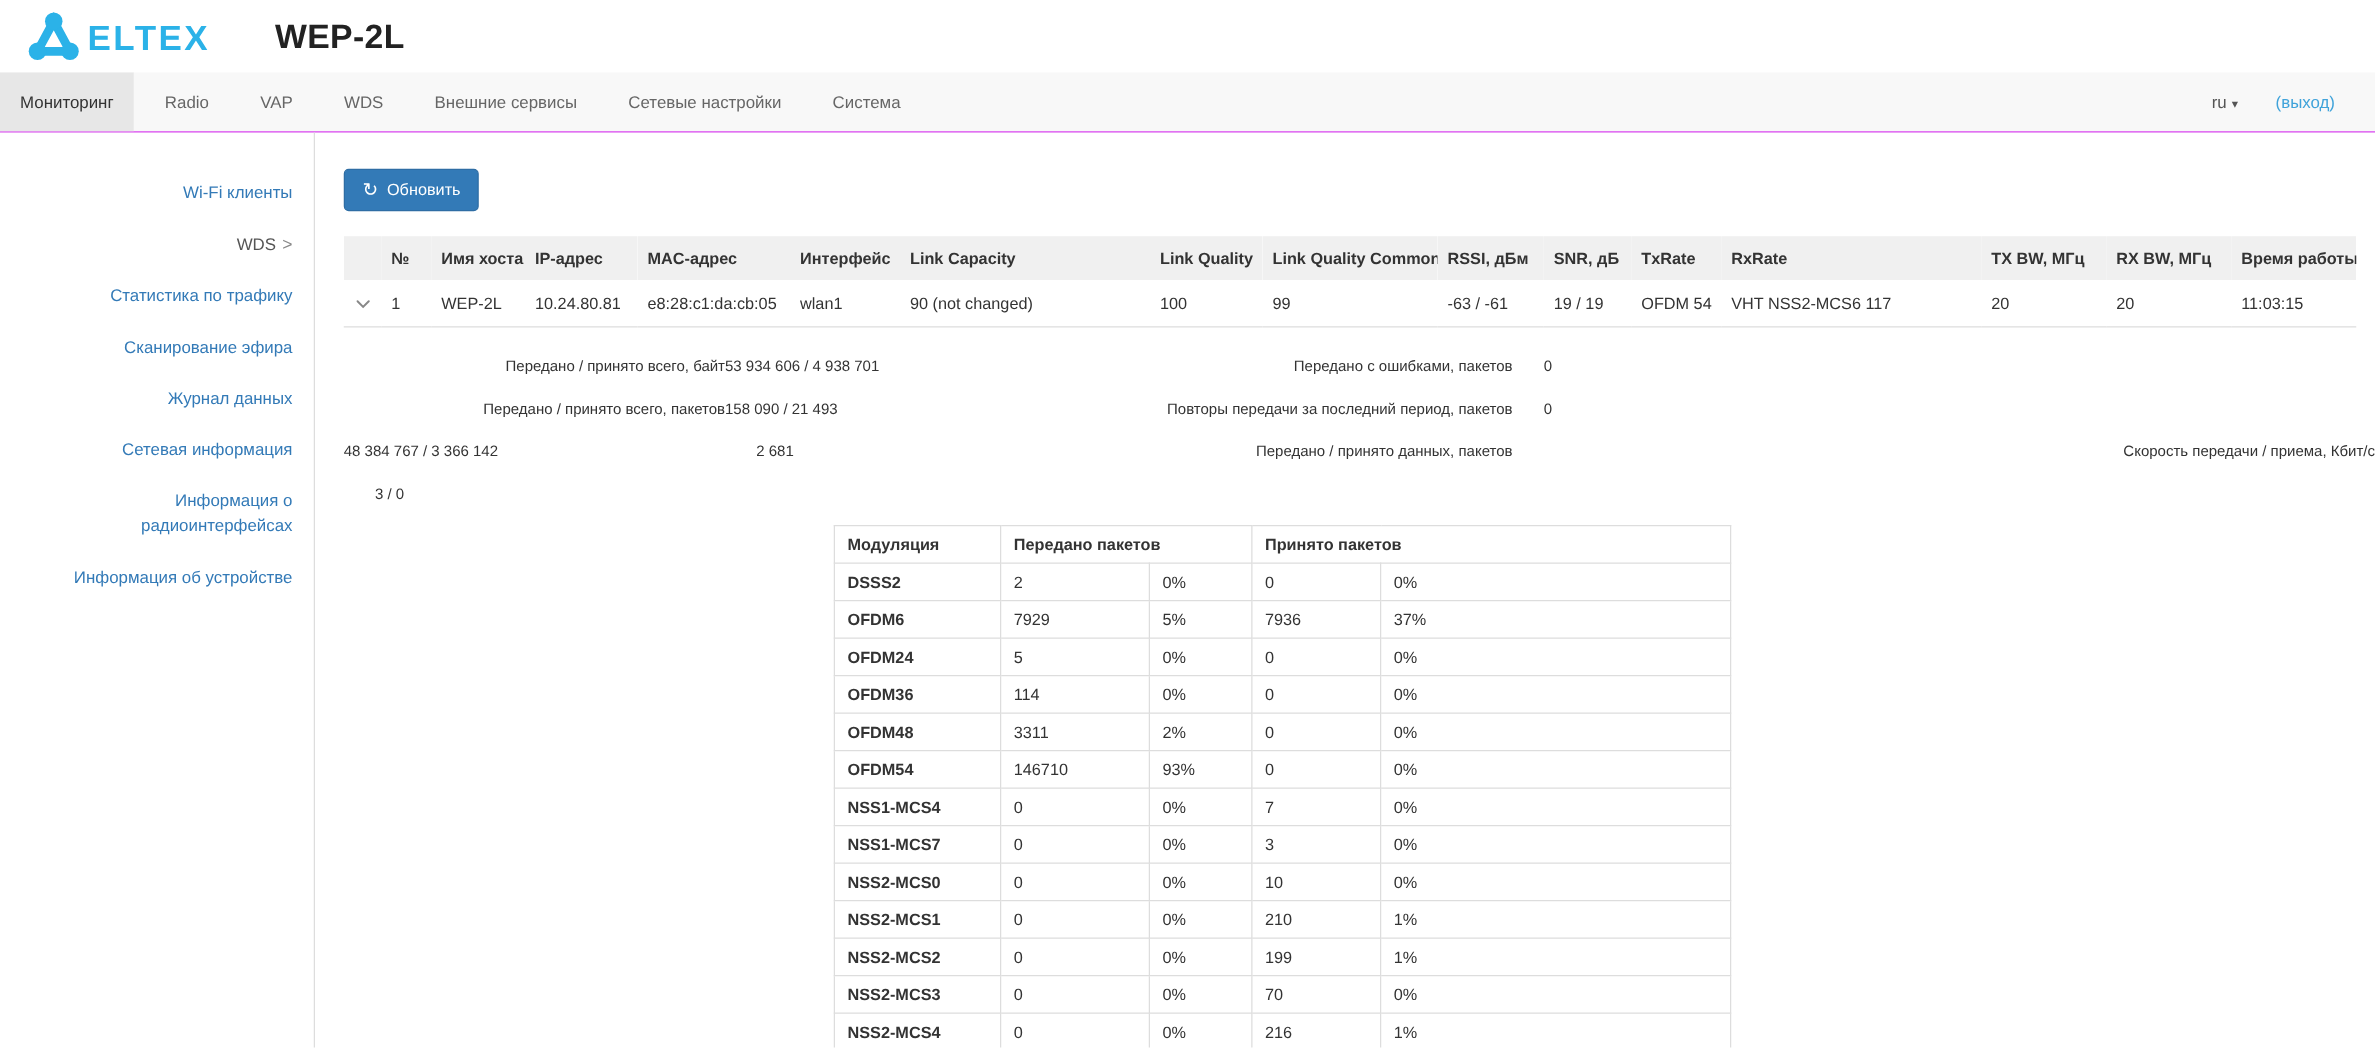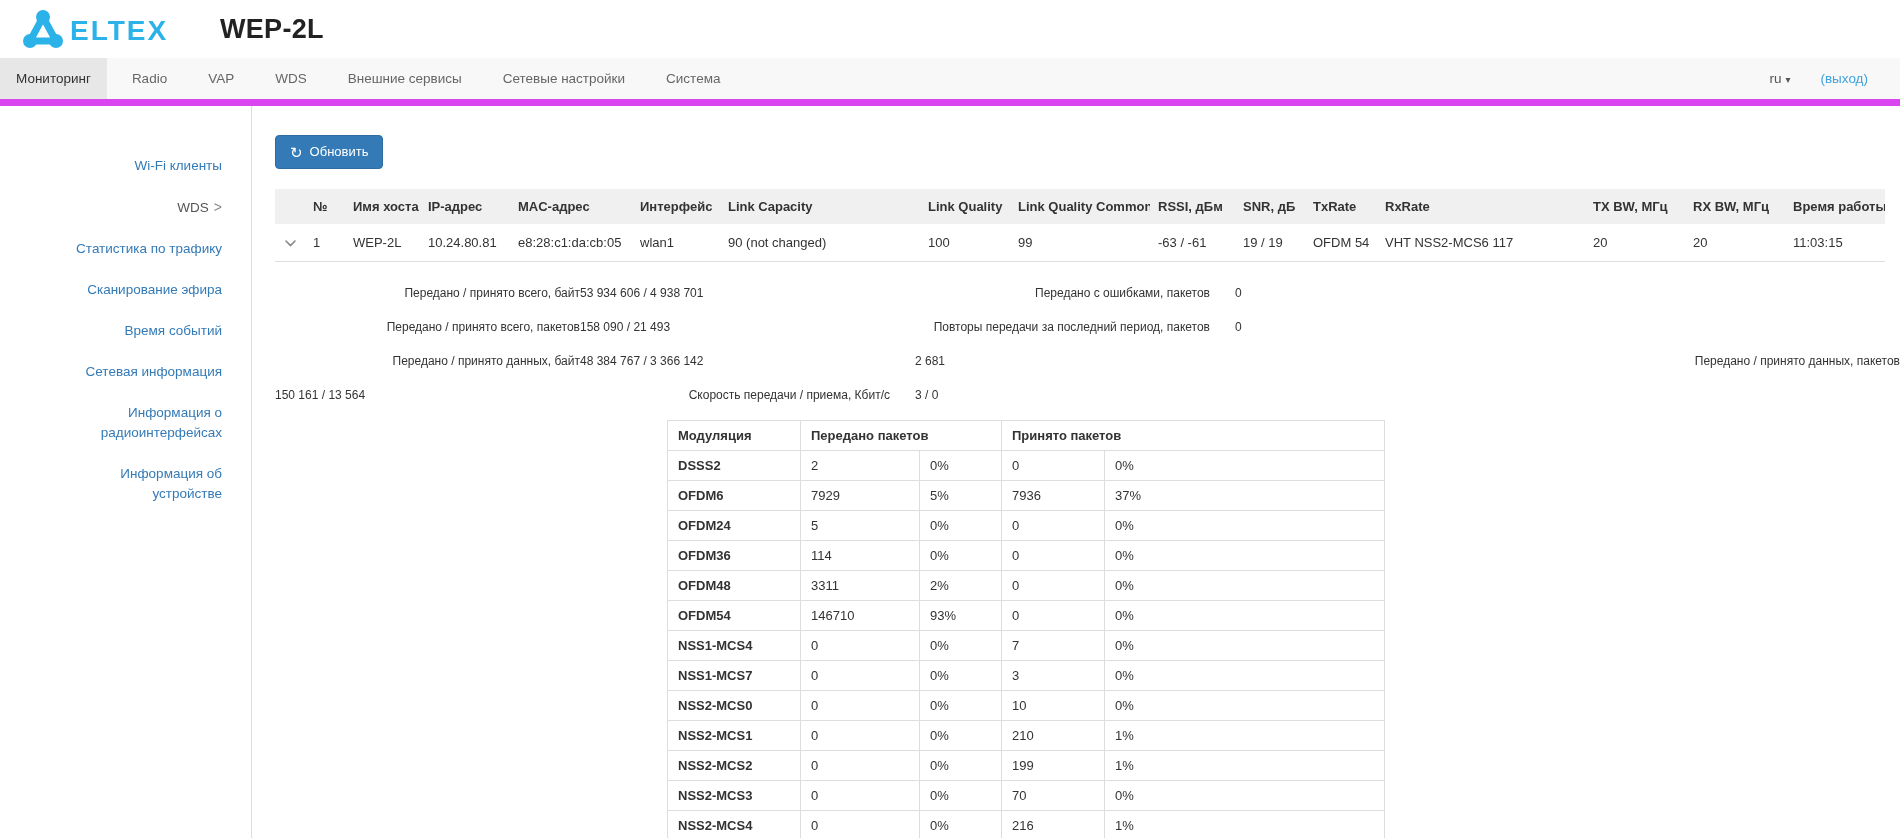--- a/index.html
+++ b/index.html
@@ -7,35 +7,35 @@
   body {
     width:1900px; height:838px; overflow:hidden;
     font-family:"Liberation Sans", sans-serif;
     color:#333; background:#fff; font-size:13.5px;
   }
   
   .topbar { height:58px; display:flex; align-items:center; background:#fff; }
   .logo { margin-left:20px; flex:0 0 auto; }
   .page-title { font-size:27px; font-weight:bold; color:#222; margin-left:50px; letter-spacing:0.3px; }
   
-  .navbar { height:48px; background:#f8f8f8; border-bottom:7px solid #d946ef;
+  .navbar { height:48px; background:#f8f8f8; border-bottom:1px solid #d946ef;
             display:flex; justify-content:space-between; align-items:stretch; }
   .nav-tabs { display:flex; list-style:none; margin:0; padding:0; }
   .nav-tab { display:flex; align-items:center; padding:0 16px; margin-right:9px;
              color:#666; cursor:pointer; white-space:nowrap; }
   .nav-tab.active { background:#e7e7e7; color:#333; }
   .nav-right { display:flex; align-items:center; margin-right:32px; }
   .lang { color:#555; cursor:pointer; margin-right:30px; }
   .lang .caret { font-size:10px; color:#555; margin-left:4px; }
   .logout { color:#40a3da; text-decoration:none; cursor:pointer; }
   
   .layout { display:flex; align-items:stretch; }
   .sidebar { width:252px; flex:0 0 252px; border-right:1px solid #ddd;
              padding:38px 17px 120px 55px; margin-top:0; }
-  .sidebar ul { list-style:none; margin:12px; padding:0; text-align:right; }
+  .sidebar ul { list-style:none; margin:0; padding:0; text-align:right; }
   .side-item { margin-bottom:21px; line-height:20px; color:#337ab7; cursor:pointer; }
   .side-item.active { color:#555; cursor:default; }
   .side-item .side-chevron { color:#888; margin-left:5px; font-size:14px; }
   .content { flex:1 1 auto; padding:29px 0 0 23px; }
   
   .refresh-btn { background:#337ab7; border:1px solid #2e6da4; color:#fff;
                  font-size:13px; font-family:inherit; padding:7px 14px; border-radius:4px;
                  display:inline-flex; align-items:center; gap:7px; cursor:pointer; line-height:18px; }
   .refresh-btn .ricon { font-size:15px; line-height:15px; }
   
@@ -93,21 +93,21 @@
   </div>
 </nav>
 
 <div class="layout">
   <aside class="sidebar">
     <ul>
         <li class="side-item">Wi-Fi клиенты</li>
         <li class="side-item active">WDS<span class="side-chevron">&gt;</span></li>
         <li class="side-item">Статистика по трафику</li>
         <li class="side-item">Сканирование эфира</li>
-        <li class="side-item">Время событий</li>
+        <li class="side-item">Журнал данных</li>
         <li class="side-item">Сетевая информация</li>
         <li class="side-item">Информация о радиоинтерфейсах</li>
         <li class="side-item">Информация об устройстве</li>
       </ul>
   </aside>
 
   <main class="content">
     <button class="refresh-btn">
       <span class="ricon">↻</span>
       <span>Обновить</span>
@@ -178,25 +178,23 @@
 
     <section class="stats">
         <div class="stat-label">Передано / принято всего, байт</div>
         <div class="stat-value">53 934 606 / 4 938 701</div>
         <div class="stat-label">Передано с ошибками, пакетов</div>
         <div class="stat-value right">0</div>
         <div class="stat-label">Передано / принято всего, пакетов</div>
         <div class="stat-value">158 090 / 21 493</div>
         <div class="stat-label">Повторы передачи за последний период, пакетов</div>
         <div class="stat-value right">0</div>
-        <div class="stat-label">Передано / принято данных, байт</div>
         <div class="stat-value">48 384 767 / 3 366 142</div>
         <div class="stat-value right">2 681</div>
         <div class="stat-label">Передано / принято данных, пакетов</div>
-        <div class="stat-value">150 161 / 13 564</div>
         <div class="stat-label">Скорость передачи / приема, Кбит/с</div>
         <div class="stat-value right">3 / 0</div>
       </section>
 
     <table class="mod-table">
       <colgroup>
         <col style="width:133px">
           <col style="width:119px">
           <col style="width:82px">
         <col style="width:103px">

